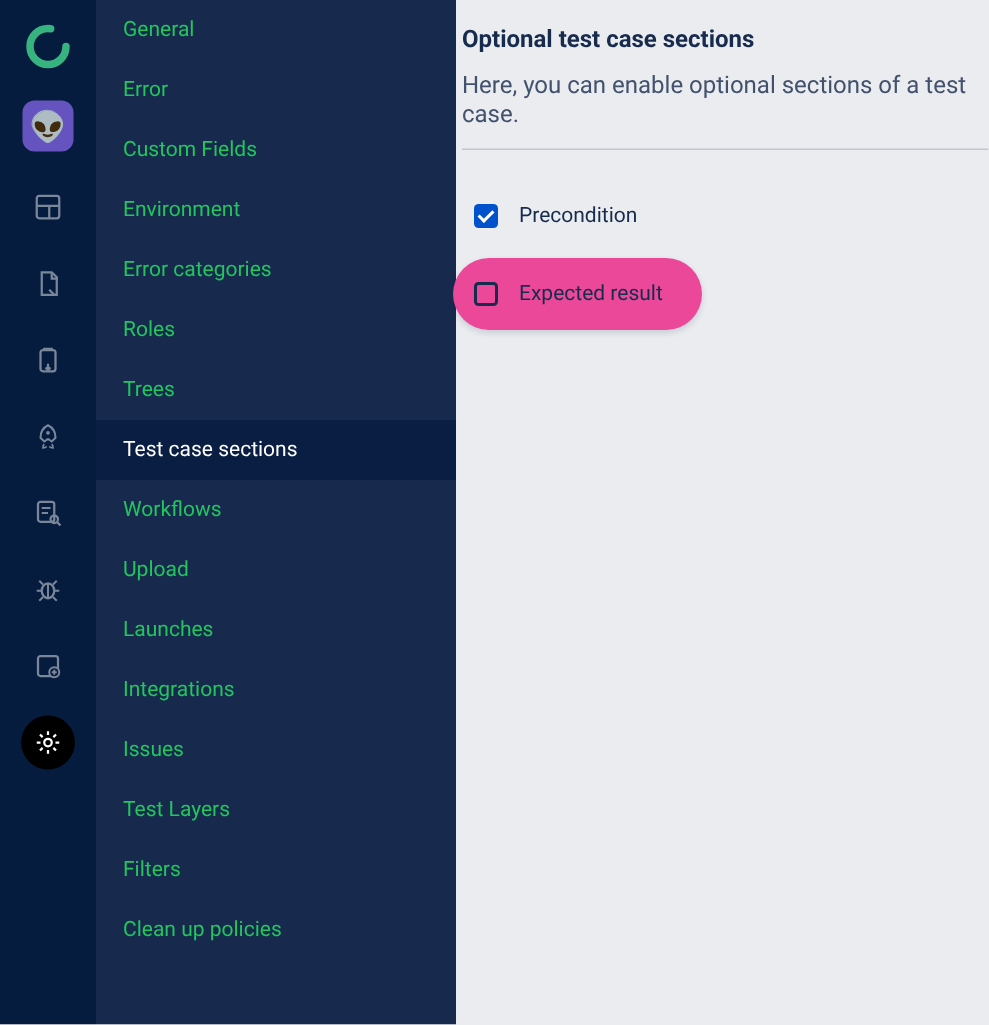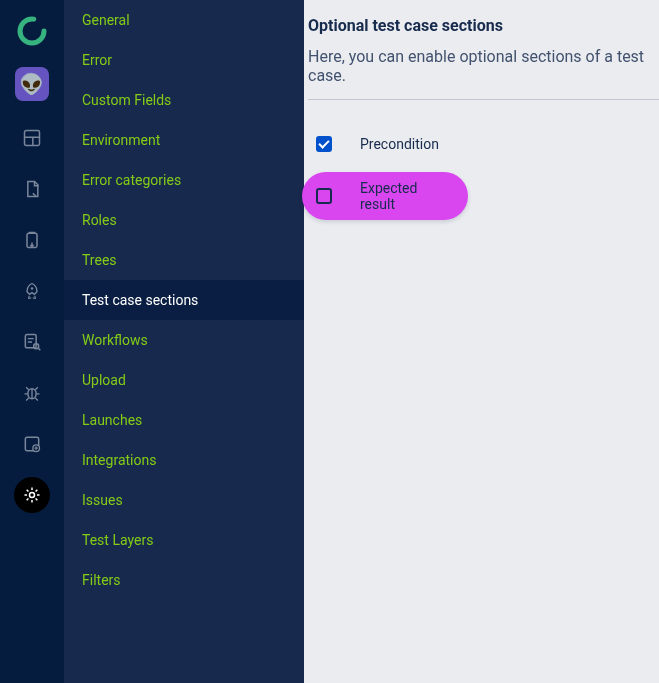--- a/index.html
+++ b/index.html
@@ -68,21 +68,21 @@
     min-width: 240px;
     height: 100%;
     background: #17294D;
     overflow-y: auto;
   }
   .sidenav .nav-item {
     height: 40px;
     display: flex;
     align-items: center;
     padding: 0 18px;
-    color: #84cc16;
+    color: #22c55e;
     cursor: pointer;
   }
   .sidenav .nav-item.selected {
     background: #091E42;
     color: #FFFFFF;
   }
   .sidenav .nav-item span { font-size: 14px; }
 
   
   .main {
@@ -103,28 +103,28 @@
     margin-bottom: 14px;
   }
   .divider {
     height: 1px;
     background: #C1C7D0;
     margin-bottom: 20px;
   }
   .option-row {
     display: flex;
     align-items: center;
-    gap: 28px;
+    gap: 14px;
     height: 48px;
     padding: 0 14px;
     margin-left: -6px;
     margin-bottom: 4px;
   }
   .option-row.highlight {
-    background: #d946ef;
+    background: #ec4899;
     border-radius: 24px;
     width: 166px;
     box-shadow: 0 2px 4px rgba(9,30,66,0.15);
   }
   .option-row .label {
     font-size: 14px;
     color: #172B4D;
   }
   .cb {
     width: 16px;
@@ -260,20 +260,23 @@
     </div>
   <div class="nav-item">
       <span>Issues</span>
     </div>
   <div class="nav-item">
       <span>Test Layers</span>
     </div>
   <div class="nav-item">
       <span>Filters</span>
     </div>
+  <div class="nav-item">
+      <span>Clean up policies</span>
+    </div>
 </div>
 
 <div class="main">
   <h1>Optional test case sections</h1>
   <p class="desc">Here, you can enable optional sections of a test case.</p>
   <div class="divider"></div>
 
   <div class="option-row">
     <span class="cb checked"></span>
     <span class="label">Precondition</span>

